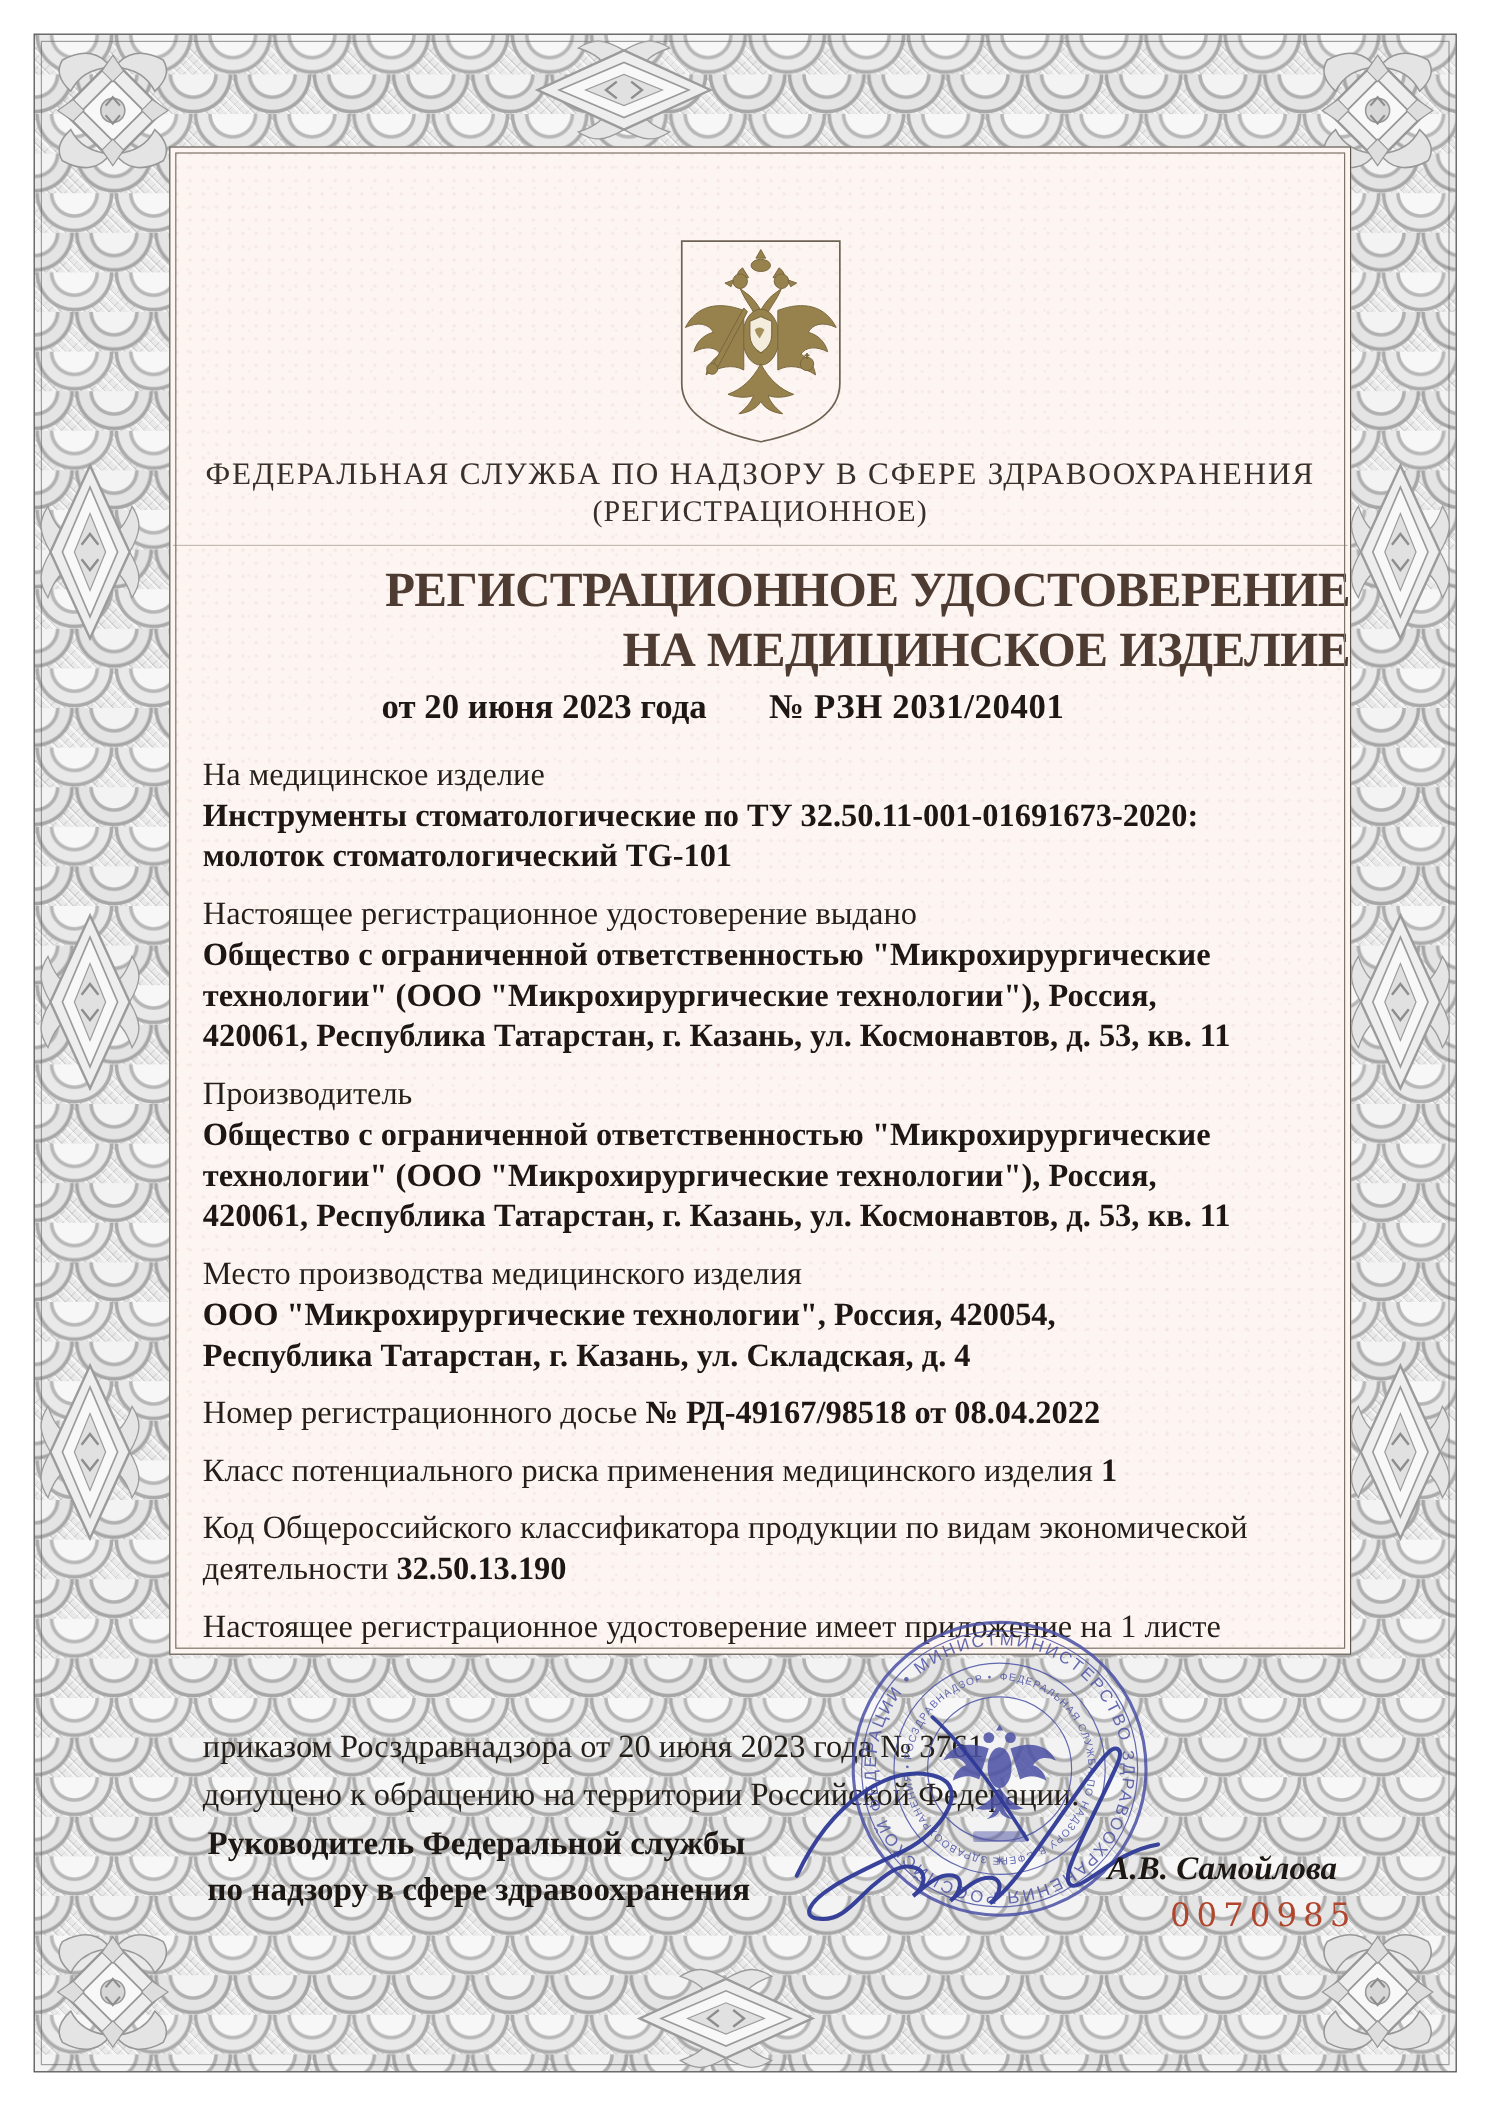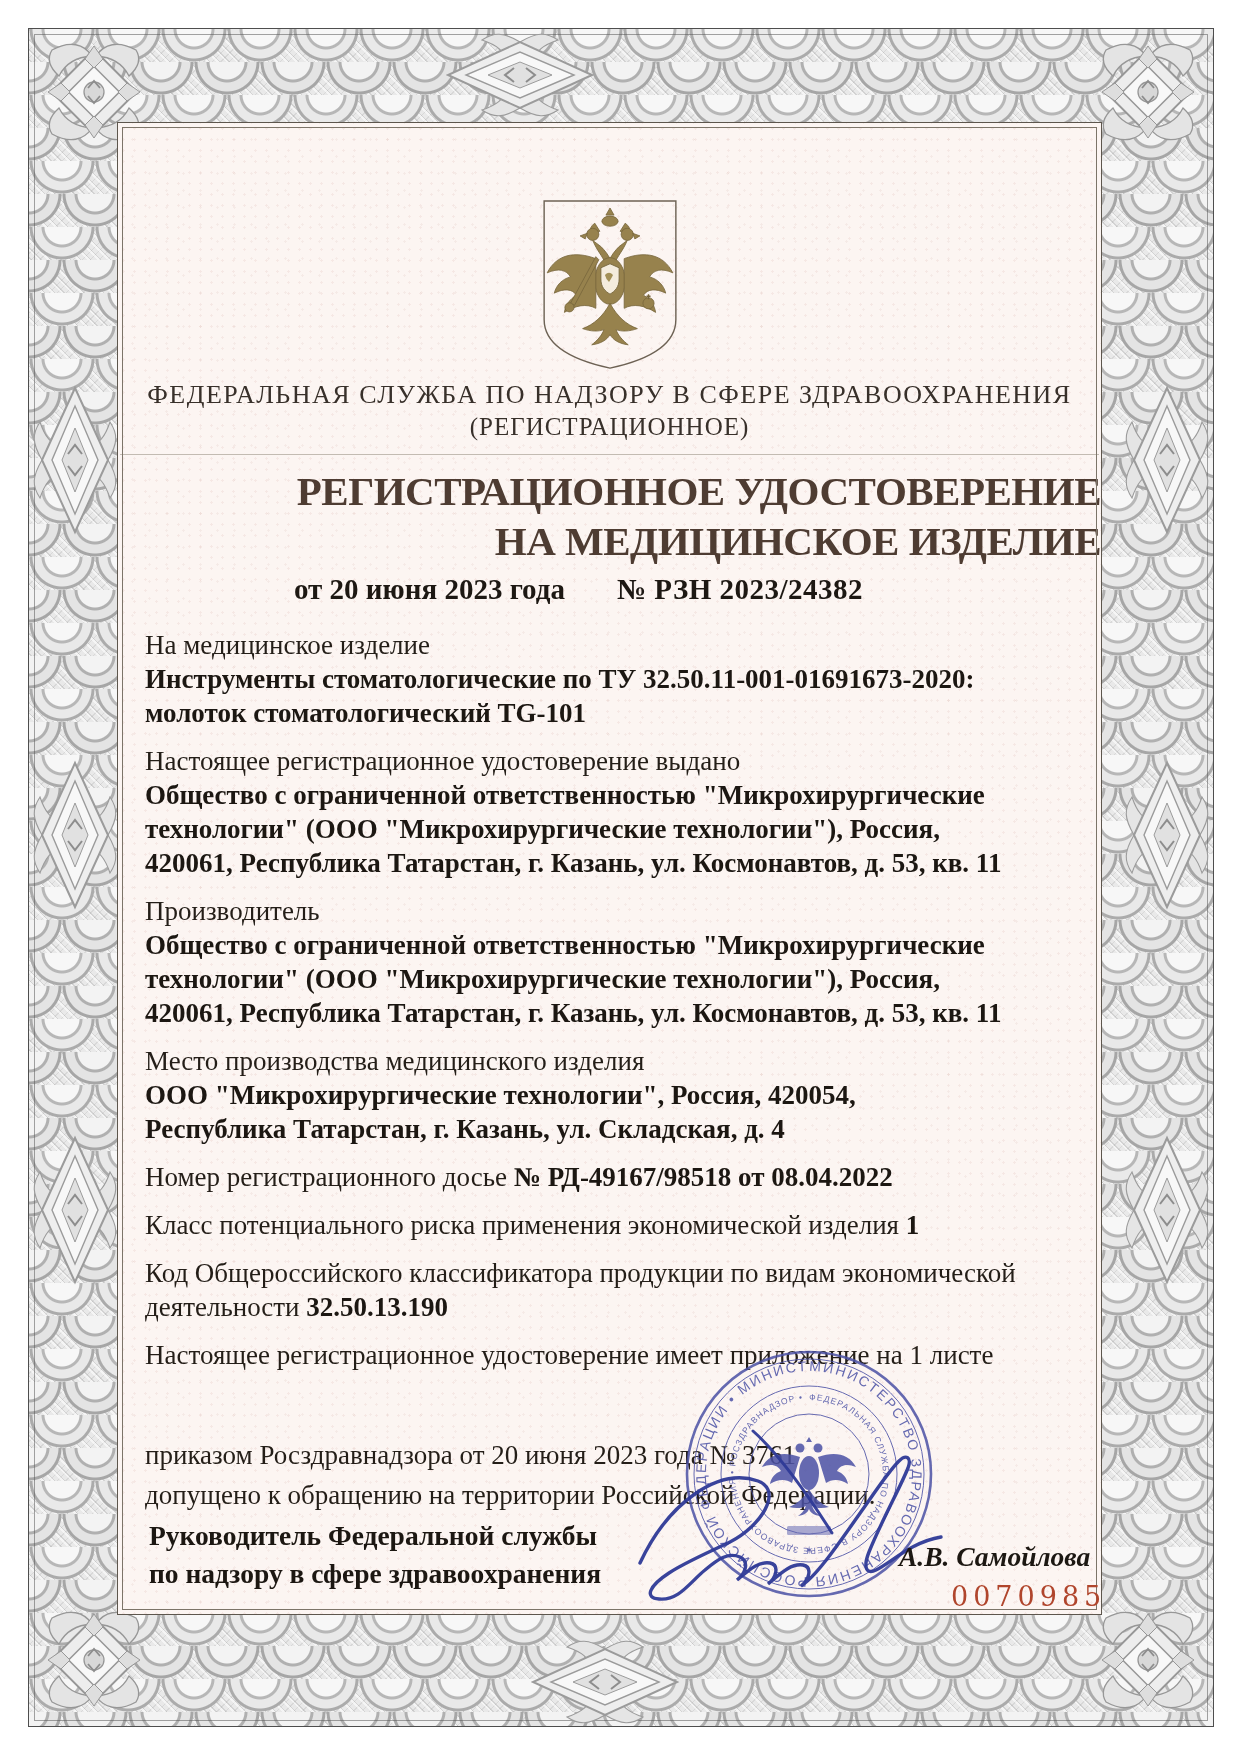--- a/index.html
+++ b/index.html
@@ -16,21 +16,21 @@
       repeating-linear-gradient(-45deg,rgba(140,140,140,.18) 0 1px,rgba(255,255,255,0) 1px 6px);
     background-size:66px 66px,66px 66px,auto,auto;
     background-position:0 0,33px 33px,0 0,0 0;}
   .band::after{content:"";position:absolute;inset:5px;border:1px solid rgba(90,90,90,.55);pointer-events:none;}
 
   .orn{position:absolute;z-index:1;}
   .orn svg{display:block;}
   .orn.h{transform:rotate(90deg);}
 
   
-  .sheet{position:absolute;left:117px;top:122px;width:985px;height:1493px;z-index:2;
+  .sheet{position:absolute;left:141px;top:122px;width:985px;height:1257px;z-index:2;
     background-color:#fcf5f2;
     background-image:
       radial-gradient(rgba(210,155,145,.14) 1.2px,rgba(0,0,0,0) 1.4px),
       radial-gradient(rgba(190,140,135,.10) 1px,rgba(0,0,0,0) 1.2px);
     background-size:11px 11px,17px 17px;background-position:0 0,6px 8px;
     border:1.5px solid #5d564d;box-sizing:border-box;}
   .sheet::before{content:"";position:absolute;inset:4px;border:1px solid #7c7468;pointer-events:none;}
 
   
   .emblem{margin:72px auto 0;width:152px;height:176px;}
@@ -195,21 +195,21 @@
     <div class="agency2">(РЕГИСТРАЦИОННОЕ)</div>
     <div class="divider"></div>
 
     <h1 class="title">
       <span>РЕГИСТРАЦИОННОЕ УДОСТОВЕРЕНИЕ</span><br>
       <span>НА МЕДИЦИНСКОЕ ИЗДЕЛИЕ</span>
     </h1>
 
     <div class="daterow">
       <span>от 20 июня 2023 года</span>
-      <span class="num">№  РЗН 2023/24382</span>
+      <span class="num">№  РЗН 2031/20401</span>
     </div>
 
     <div class="content" id="paragraphs">
         <div class="para">
           <div class="line"><span>На медицинское изделие</span></div>
           <div class="line"><span class="b">Инструменты стоматологические по ТУ 32.50.11-001-01691673-2020:</span></div>
           <div class="line"><span class="b">молоток стоматологический TG-101</span></div>
         </div>
         <div class="para">
           <div class="line"><span>Настоящее регистрационное удостоверение выдано</span></div>
@@ -225,21 +225,21 @@
         </div>
         <div class="para">
           <div class="line"><span>Место производства медицинского изделия</span></div>
           <div class="line"><span class="b">ООО "Микрохирургические технологии", Россия, 420054,</span></div>
           <div class="line"><span class="b">Республика Татарстан, г. Казань, ул. Складская, д. 4</span></div>
         </div>
         <div class="para">
           <div class="line"><span>Номер регистрационного досье </span><span class="b">№ РД-49167/98518 от 08.04.2022</span></div>
         </div>
         <div class="para">
-          <div class="line"><span>Класс потенциального риска применения экономической изделия </span><span class="b">1</span></div>
+          <div class="line"><span>Класс потенциального риска применения медицинского изделия </span><span class="b">1</span></div>
         </div>
         <div class="para">
           <div class="line"><span>Код Общероссийского классификатора продукции по видам экономической</span></div>
           <div class="line"><span>деятельности </span><span class="b">32.50.13.190</span></div>
         </div>
         <div class="para">
           <div class="line"><span>Настоящее регистрационное удостоверение имеет приложение на 1 листе</span></div>
         </div>
       </div>
 

